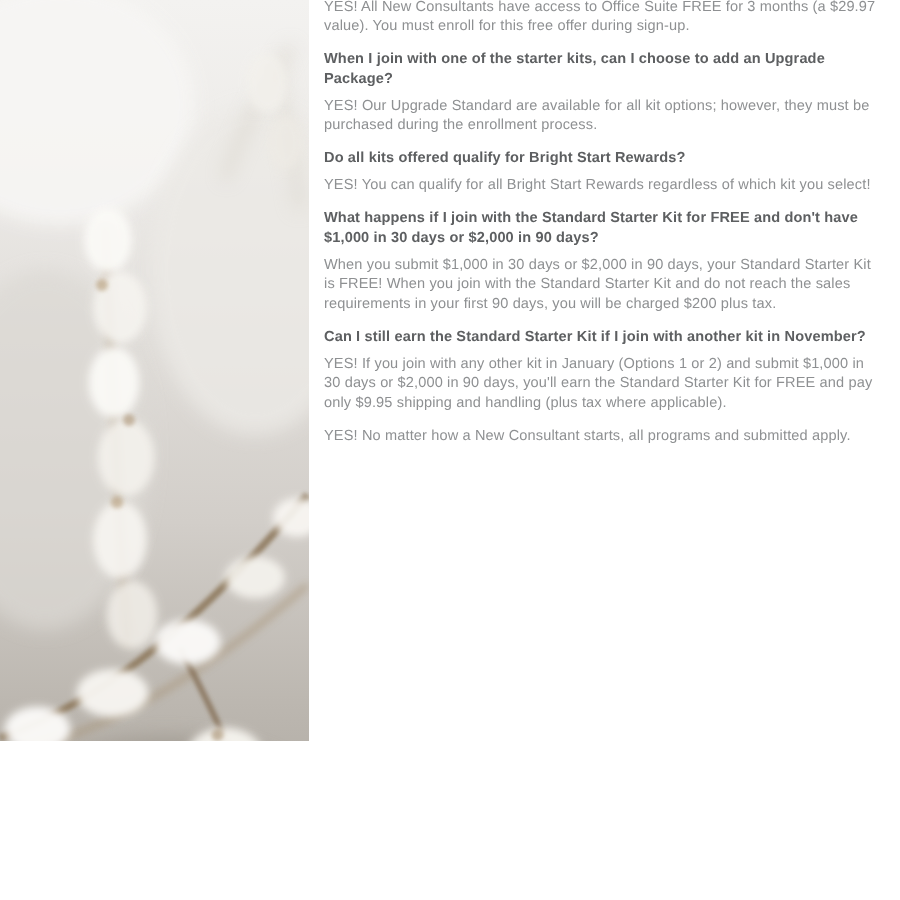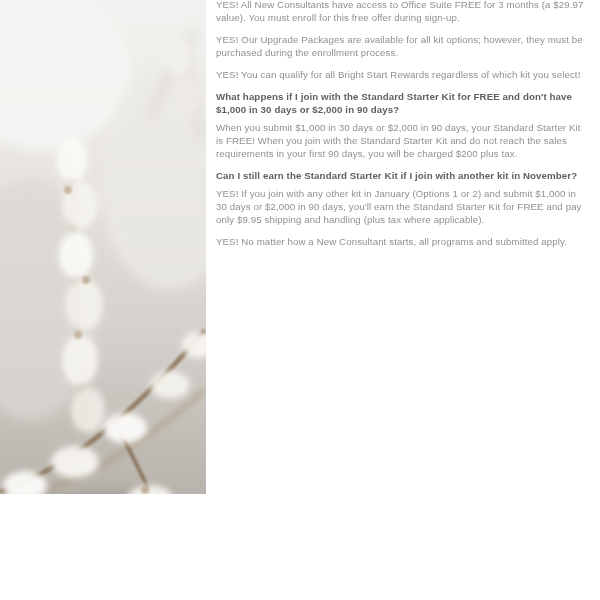--- a/index.html
+++ b/index.html
@@ -122,22 +122,24 @@
       <circle cx="175" cy="560" r="5" fill="#937d60" opacity="0.7" filter="url(#crisp)"></circle>
       <circle cx="145" cy="490" r="4" fill="#a68e6e" opacity="0.6" filter="url(#crisp)"></circle>
 
       <path d="M10 600 C 25 575, 45 555, 70 545" stroke="#9a8466" stroke-width="3" fill="none" opacity="0.6" filter="url(#mid)"></path>
     </svg>
   </div>
 
   <div class="content">
     <p class="a">YES! All New Consultants have access to Office Suite FREE for 3 months (a $29.97 value). You must enroll for this free offer during sign-up.</p>
 
-    <p class="a">YES! Our Upgrade Packages are available for all kit options; however, they must be purchased during the enrollment process.</p>
+    <p class="q">When I join with one of the starter kits, can I choose to add an Upgrade Package?</p>
+    <p class="a">YES! Our Upgrade Standard are available for all kit options; however, they must be purchased during the enrollment process.</p>
 
+    <p class="q">Do all kits offered qualify for Bright Start Rewards?</p>
     <p class="a">YES! You can qualify for all Bright Start Rewards regardless of which kit you select!</p>
 
     <p class="q">What happens if I join with the Standard Starter Kit for FREE and don't have $1,000 in 30 days or $2,000 in 90 days?</p>
     <p class="a">When you submit $1,000 in 30 days or $2,000 in 90 days, your Standard Starter Kit is FREE! When you join with the Standard Starter Kit and do not reach the sales requirements in your first 90 days, you will be charged $200 plus tax.</p>
 
     <p class="q">Can I still earn the Standard Starter Kit if I join with another kit in November?</p>
     <p class="a">YES! If you join with any other kit in January (Options 1 or 2) and submit $1,000 in 30 days or $2,000 in 90 days, you'll earn the Standard Starter Kit for FREE and pay only $9.95 shipping and handling (plus tax where applicable).</p>
 
     <p class="a">YES! No matter how a New Consultant starts, all programs and submitted apply.</p>
   </div>

